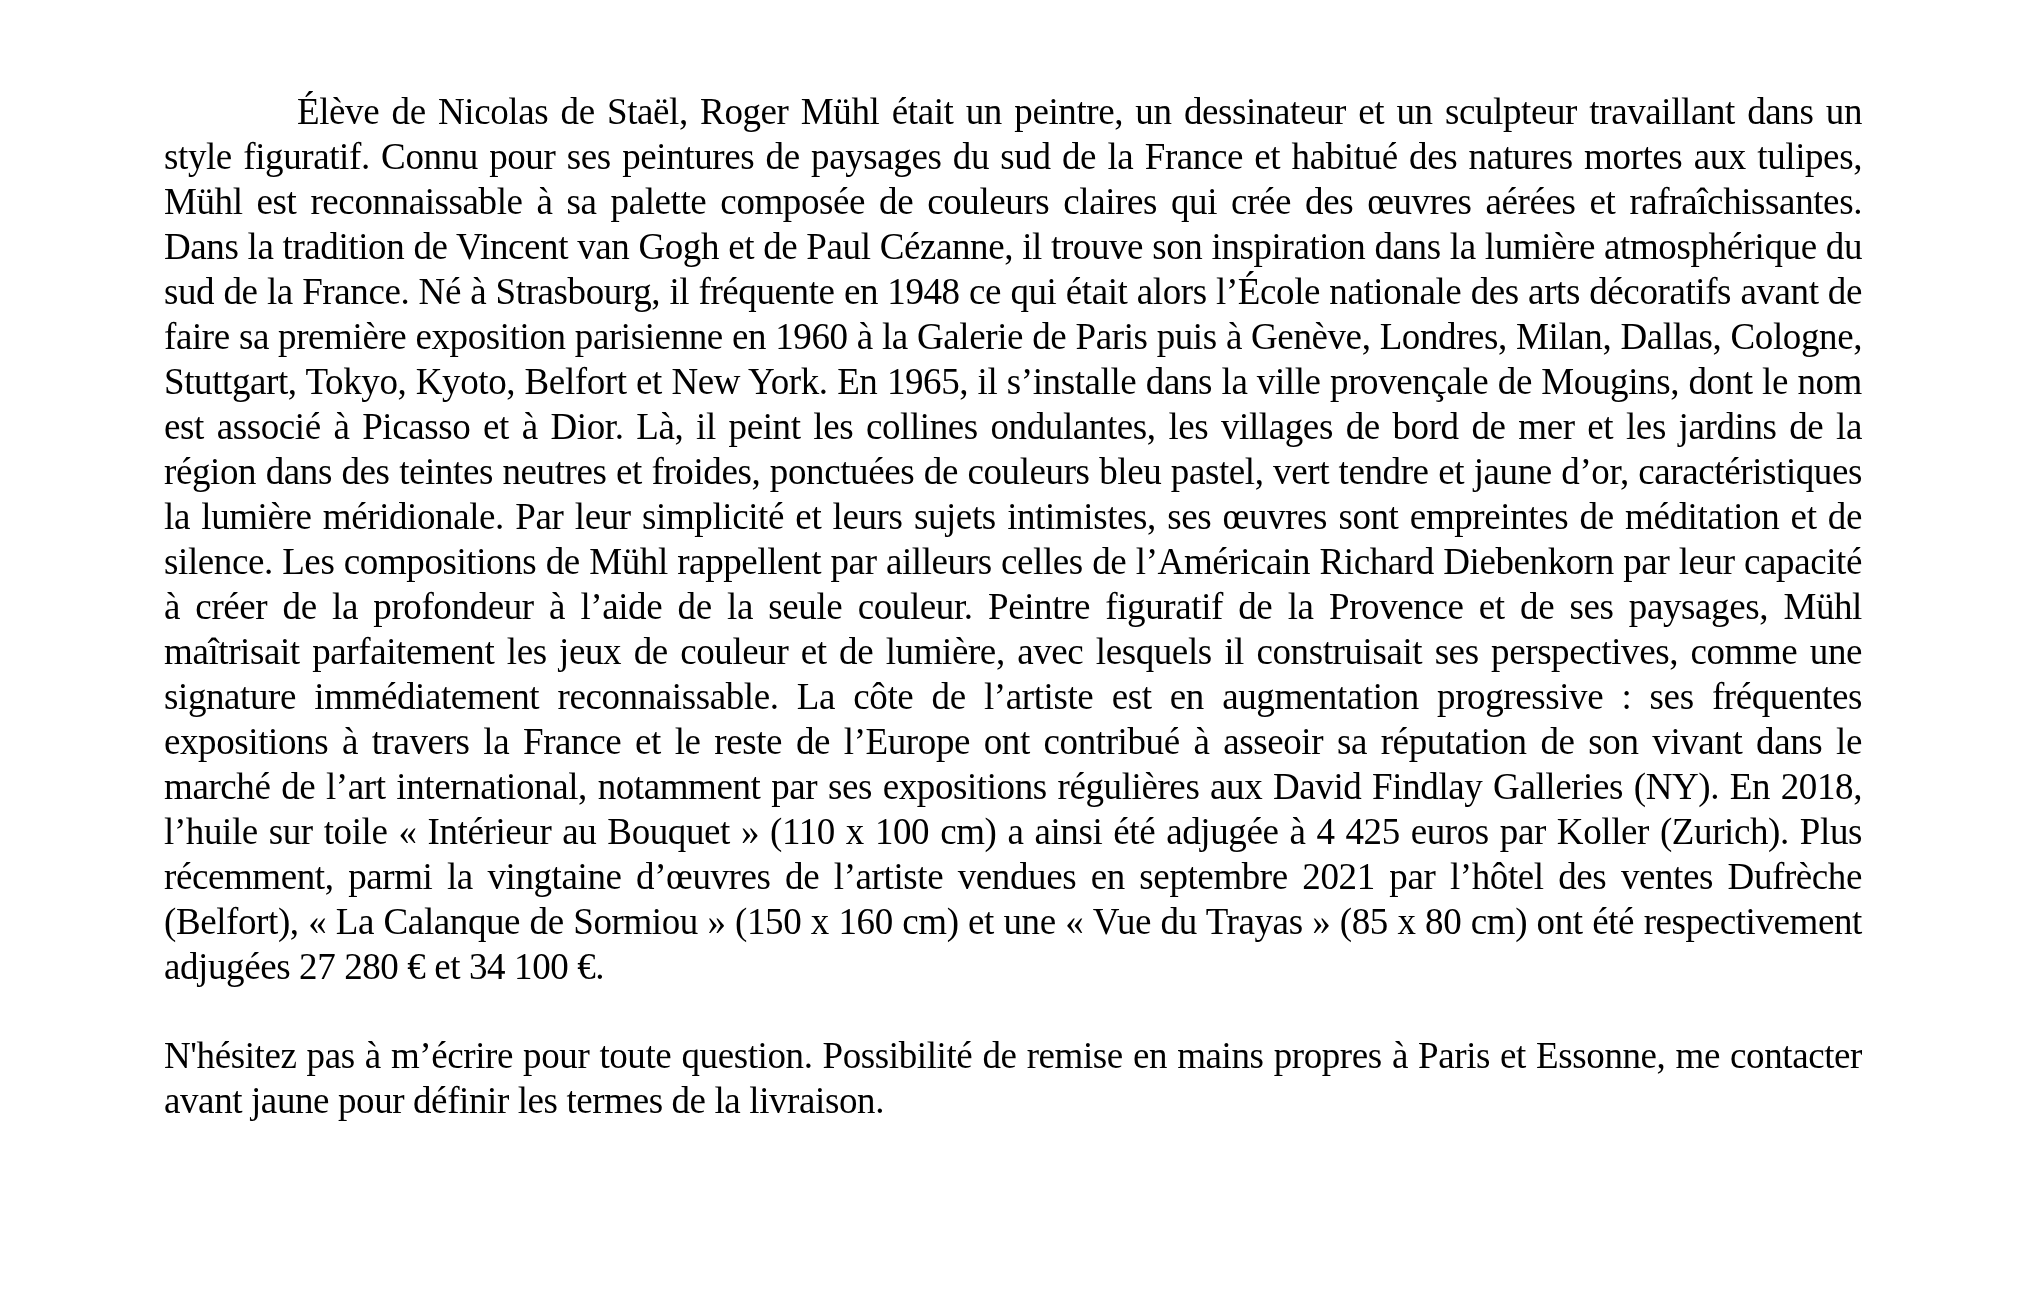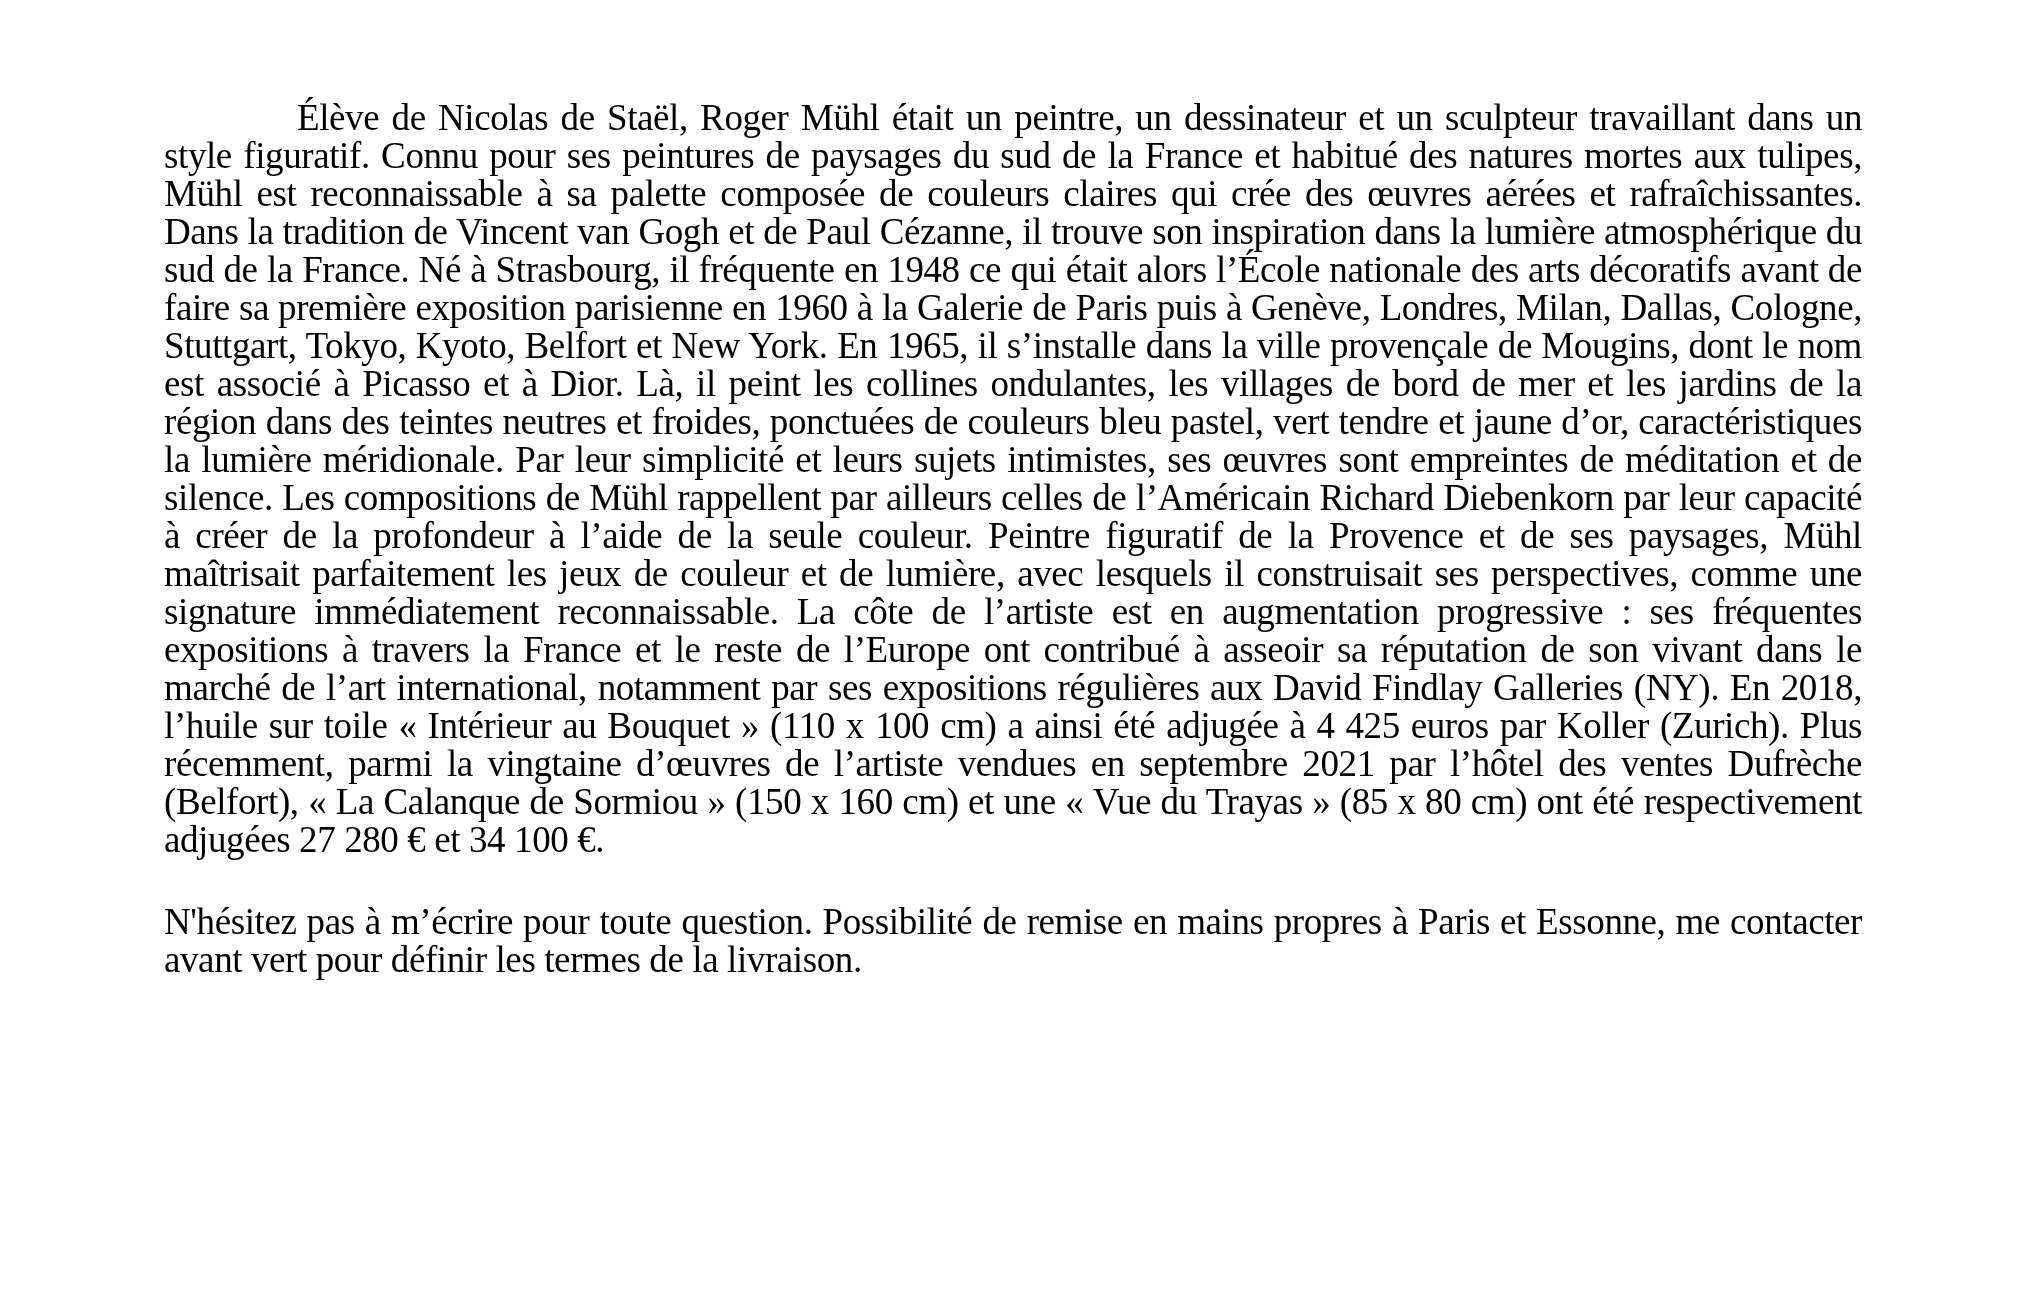--- a/index.html
+++ b/index.html
@@ -9,40 +9,40 @@
   body {
     width: 2026px;
     height: 1298px;
     background: #ffffff;
     overflow: hidden;
     position: relative;
   }
   .page {
     position: absolute;
     left: 164px;
-    top: 99px;
+    top: 89px;
     width: 1698px;
     color: #000000;
     font-family: "Liberation Serif", "DejaVu Serif", serif;
     font-size: 37px;
-    line-height: 38px;
+    line-height: 45px;
     letter-spacing: -0.4px;
     text-align: justify;
     text-justify: inter-word;
   }
   .para {
     margin: 0;
     padding: 0;
   }
   .para-indent {
     text-indent: 133px;
   }
   .para-second {
     margin-top: 44px;
   }
 </style>
 </head>
 <body>
 
 <div class="page">
   <p class="para para-indent">Élève de Nicolas de Staël, Roger Mühl était un peintre, un dessinateur et un sculpteur travaillant dans un style figuratif. Connu pour ses peintures de paysages du sud de la France et habitué des natures mortes aux tulipes, Mühl est reconnaissable à sa palette composée de couleurs claires qui crée des œuvres aérées et rafraîchissantes. Dans la tradition de Vincent van Gogh et de Paul Cézanne, il trouve son inspiration dans la lumière atmosphérique du sud de la France. Né à Strasbourg, il fréquente en 1948 ce qui était alors l’École nationale des arts décoratifs avant de faire sa première exposition parisienne en 1960 à la Galerie de Paris puis à Genève, Londres, Milan, Dallas, Cologne, Stuttgart, Tokyo, Kyoto, Belfort et New York. En 1965, il s’installe dans la ville provençale de Mougins, dont le nom est associé à Picasso et à Dior. Là, il peint les collines ondulantes, les villages de bord de mer et les jardins de la région dans des teintes neutres et froides, ponctuées de couleurs bleu pastel, vert tendre et jaune d’or, caractéristiques la lumière méridionale. Par leur simplicité et leurs sujets intimistes, ses œuvres sont empreintes de méditation et de silence. Les compositions de Mühl rappellent par ailleurs celles de l’Américain Richard Diebenkorn par leur capacité à créer de la profondeur à l’aide de la seule couleur. Peintre figuratif de la Provence et de ses paysages, Mühl maîtrisait parfaitement les jeux de couleur et de lumière, avec lesquels il construisait ses perspectives, comme une signature immédiatement reconnaissable. La côte de l’artiste est en augmentation progressive&nbsp;: ses fréquentes expositions à travers la France et le reste de l’Europe ont contribué à asseoir sa réputation de son vivant dans le marché de l’art international, notamment par ses expositions régulières aux David Findlay Galleries (NY). En 2018, l’huile sur toile «&nbsp;Intérieur au Bouquet&nbsp;» (110 x 100 cm) a ainsi été adjugée à 4&nbsp;425&nbsp;euros par Koller (Zurich). Plus récemment, parmi la vingtaine d’œuvres de l’artiste vendues en septembre 2021 par l’hôtel des ventes Dufrèche (Belfort), «&nbsp;La Calanque de Sormiou&nbsp;»&nbsp;(150 x 160&nbsp;cm) et une «&nbsp;Vue du Trayas&nbsp;» (85&nbsp;x&nbsp;80&nbsp;cm) ont été respectivement adjugées 27&nbsp;280&nbsp;€ et 34&nbsp;100&nbsp;€.</p>
-  <p class="para para-second">N'hésitez pas à m’écrire pour toute question. Possibilité de remise en mains propres à Paris et Essonne, me contacter avant vert pour définir les termes de la livraison.</p>
+  <p class="para para-second">N'hésitez pas à m’écrire pour toute question. Possibilité de remise en mains propres à Paris et Essonne, me contacter avant jaune pour définir les termes de la livraison.</p>
 </div>
 
 </body></html>

